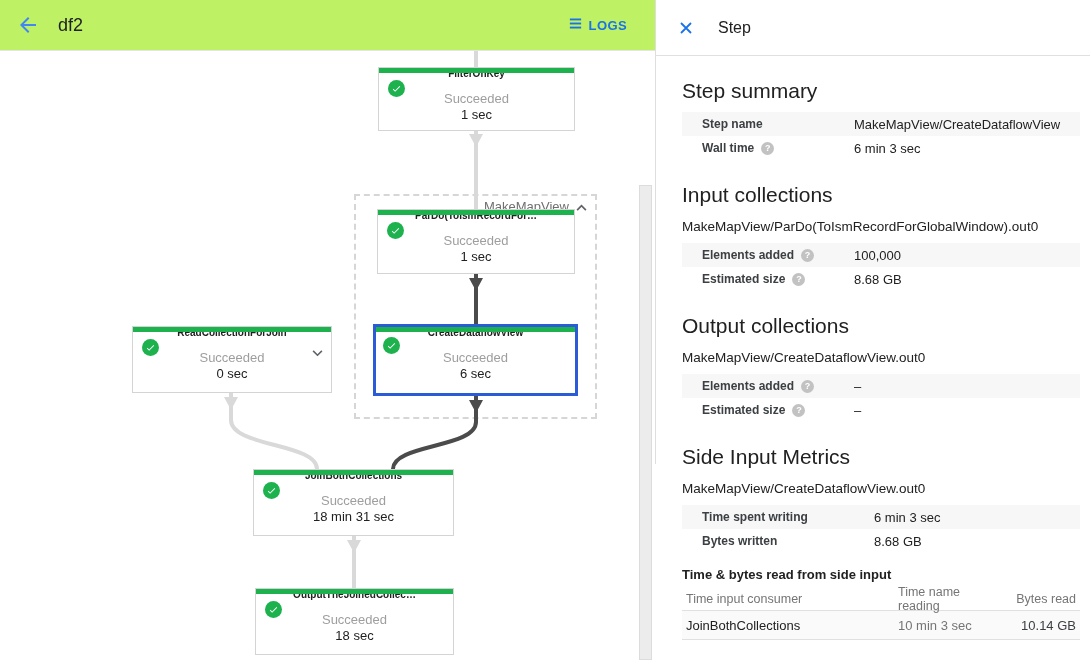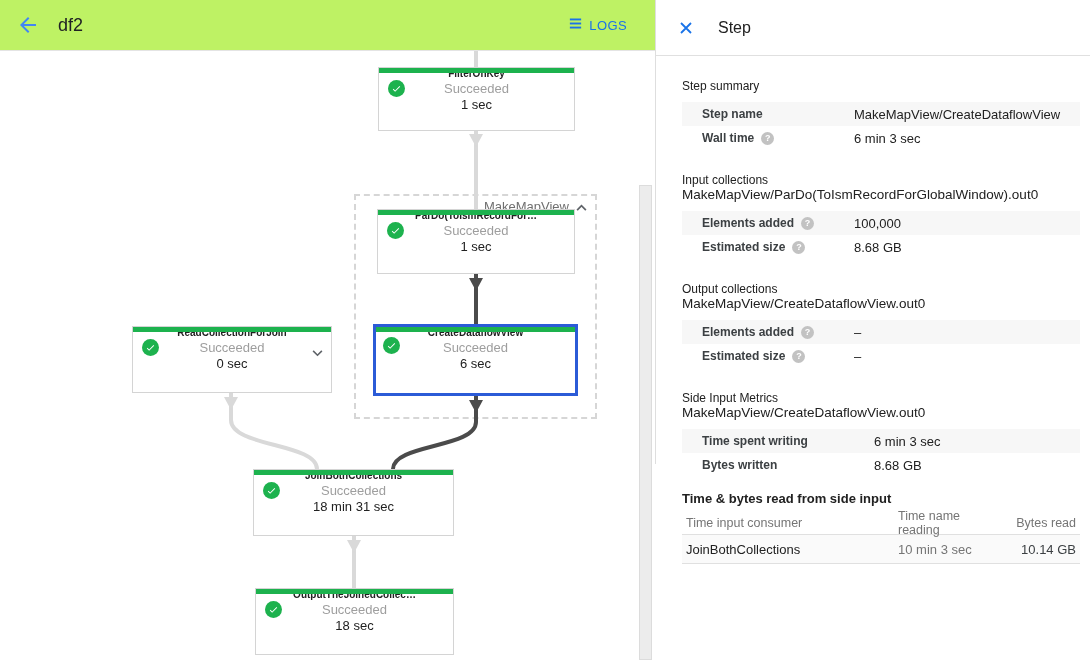--- a/index.html
+++ b/index.html
@@ -7,21 +7,21 @@
     font-family:"Liberation Sans", sans-serif; color:#212121; }
   .app { position:relative; width:1090px; height:660px; }
 
   
   .left { position:absolute; left:0; top:0; width:655px; height:660px; background:#fff; }
   .lheader { position:absolute; top:0; left:0; width:655px; height:51px;
     border-bottom:1px solid #e4e4e4; display:flex; align-items:center; background:#bef264; z-index:5; }
   .back { margin-left:16px; width:24px; height:24px; color:var(--back-blue,#4285f4); cursor:pointer; }
   .ltitle { margin-left:18px; font-size:18px; color:#202124; }
   .logs-btn { margin-left:auto; margin-right:28px; display:flex; align-items:center; gap:6px;
-    color:var(--accent,#1a73e8); font-size:13px; font-weight:normal; letter-spacing:.4px; cursor:pointer; }
+    color:var(--accent,#1a73e8); font-size:13px; font-weight:bold; letter-spacing:.4px; cursor:pointer; }
 
   .canvas { position:absolute; top:51px; left:0; width:655px; height:609px; }
   svg.edges { position:absolute; left:0; top:0; z-index:1; }
   .edge-light { stroke:var(--edge-light,#d9d9d9); stroke-width:4; fill:none; }
   .edge-dark  { stroke:var(--edge-dark,#4b4b4b);  stroke-width:4; fill:none; }
   .ah-light { fill:var(--edge-light,#d9d9d9); }
   .ah-dark  { fill:var(--edge-dark,#4b4b4b); }
 
   .group { position:absolute; left:354px; top:143px; width:243px; height:225px;
     border:2px dashed #d6d6d6; z-index:0; }
@@ -29,37 +29,37 @@
     color:#6f6f6f; font-size:13px; cursor:pointer; }
 
   .node { position:absolute; background:#fff; border:1px solid #d4d4d4; text-align:center;
     cursor:pointer; z-index:2; }
   .node .bar { position:absolute; top:0; left:0; right:0; height:5px; background:var(--green,#1db24e); }
   .node.selected { border:3px solid var(--sel,#2b5bd7); }
   .check { position:absolute; left:9px; top:12px; width:17px; height:17px; border-radius:50%;
     background:var(--green,#1db24e); display:flex; align-items:center; justify-content:center; }
   .node.selected .check { left:7px; top:10px; }
   .ntitle { font-weight:bold; font-size:10px; white-space:nowrap; }
-  .nstatus { color:#9e9e9e; font-size:13px; margin-top:2px; }
+  .nstatus { color:#9e9e9e; font-size:13px; margin-top:12px; }
   .ntime { font-size:13px; margin-top:1px; }
   .node-chevron { position:absolute; right:8px; top:16px; color:#5f6368; cursor:pointer; }
 
   .scroll-thumb { position:absolute; left:639px; top:134px; width:13px; height:475px;
     background:#ececec; border:1px solid #dcdcdc; z-index:4; cursor:pointer; }
 
   
   .right { position:absolute; left:655px; top:0; width:435px; height:464px;
     border-left:1px solid #dedede; background:#fff; }
   .rheader { height:56px; border-bottom:1px solid #e0e0e0; display:flex; align-items:center; }
   .close { margin-left:20px; width:20px; height:20px; color:var(--accent,#1a73e8); cursor:pointer; }
   .rtitle { margin-left:22px; font-size:16px; color:#212121; }
   .rbody { padding:0 10px 0 26px; }
 
-  .sect { font-size:12px; font-weight:400; color:#212121; margin-top:23px; }
-  .subtitle { font-size:13.5px; color:#212121; margin-top:0; }
+  .sect { font-size:21px; font-weight:400; color:#212121; margin-top:23px; }
+  .subtitle { font-size:13.5px; color:#212121; margin-top:12px; }
   .mrows { margin-top:9px; }
   .mrow { display:flex; align-items:center; height:24px; padding-left:20px; font-size:13px; }
   .mrow.alt { background:#f7f7f7; }
   .mlabelwrap { width:152px; display:flex; align-items:center; gap:7px; }
   .mlabel { font-size:12px; font-weight:bold; color:#3c4043; }
   .help { width:13px; height:13px; border-radius:50%; background:#c2c2c2; color:#fff;
     font-size:9px; font-weight:bold; display:flex; align-items:center; justify-content:center;
     cursor:pointer; flex:0 0 13px; }
   .mvalue { color:#212121; }
 

